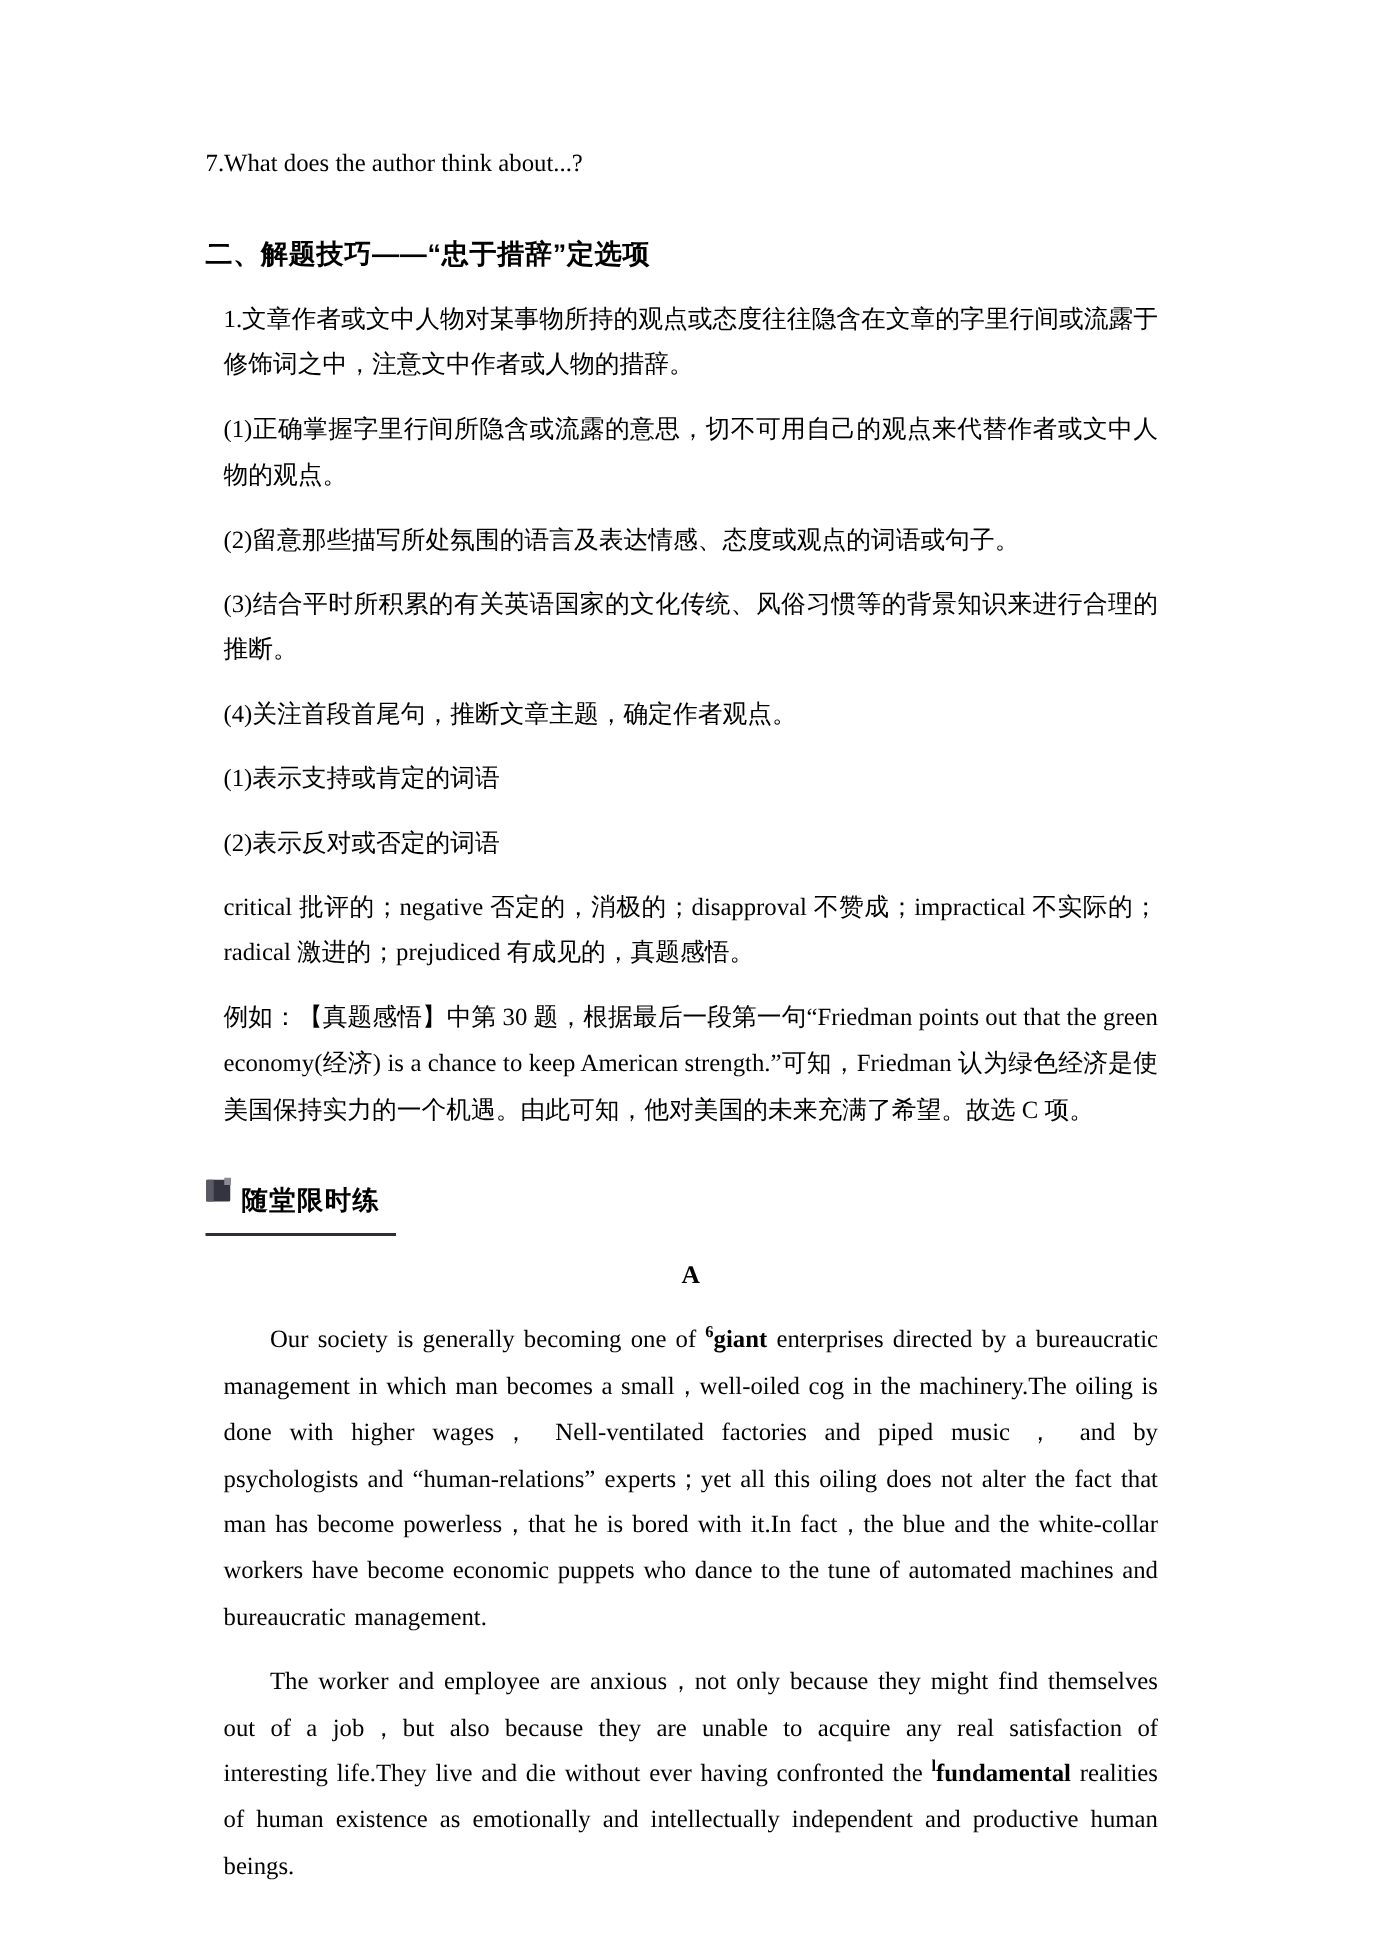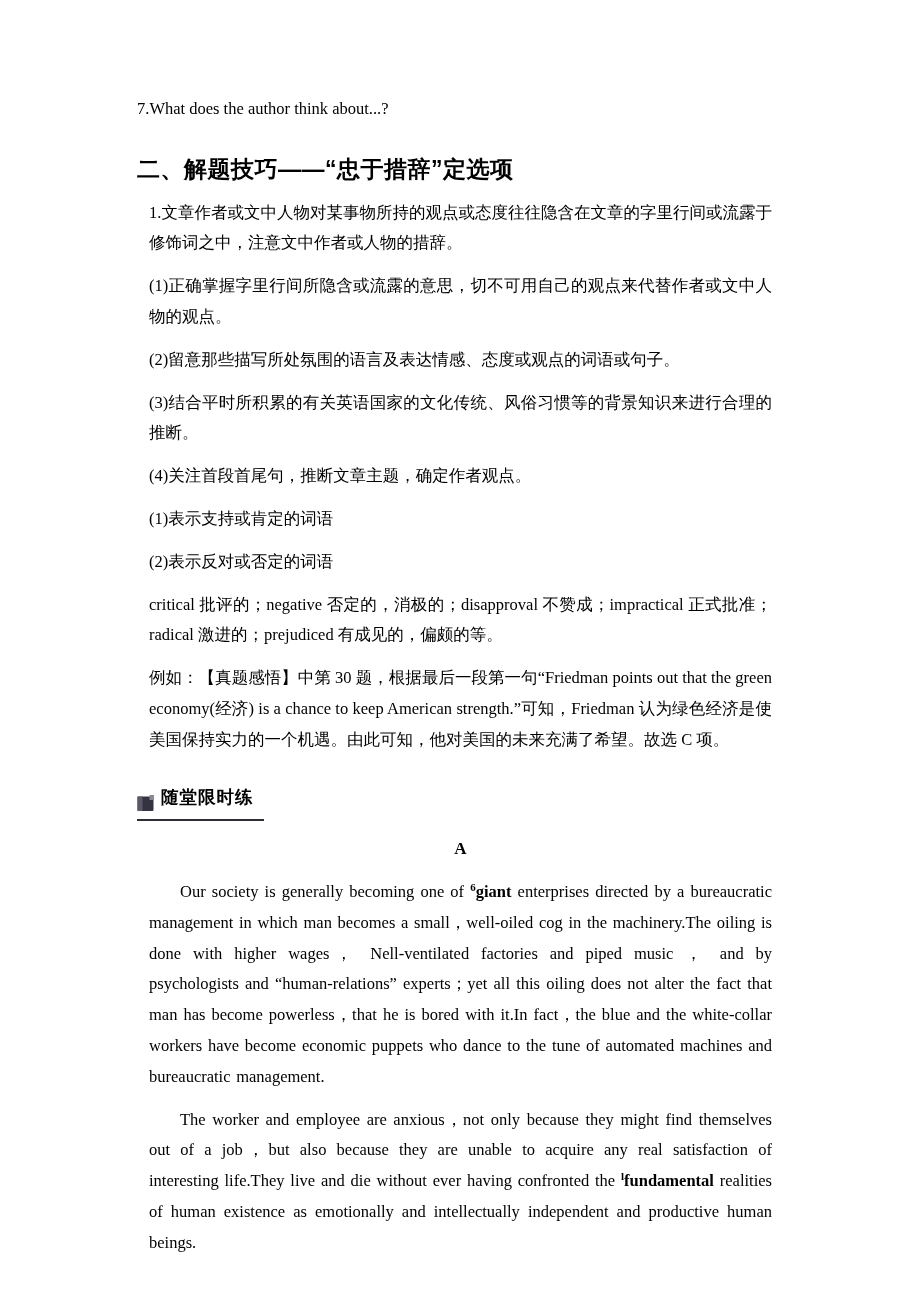--- a/index.html
+++ b/index.html
@@ -19,34 +19,34 @@
     padding: 94px 136px 40px 137px;
     font-size: 16.5px;
     line-height: 30.8px;
     text-align: justify;
   }
   .line {
     margin: 0 0 29px 0;
   }
   .section-heading {
     font-family: "Liberation Sans", "DejaVu Sans", sans-serif;
-    font-size: 23px;
+    font-size: 18px;
     font-weight: bold;
     margin: 0 0 13px 0;
     letter-spacing: 0.5px;
   }
   .para {
     margin: 12px;
   }
   .practice-header-row {
     margin: 26px 0 0 0;
   }
   .practice-header {
     display: inline-flex;
-    align-items: flex-end;
+    align-items: flex-start;
     gap: 7px;
     font-family: "Liberation Sans", "DejaVu Sans", sans-serif;
     font-size: 17.5px;
     font-weight: bold;
     padding: 0 10px 7px 0;
     border-bottom: 2px solid #2e2e36;
     letter-spacing: 1px;
   }
   .practice-icon {
     display: inline-block;
@@ -85,21 +85,21 @@
 
   <h2 class="section-heading">二、解题技巧——“忠于措辞”定选项</h2>
 
   <p class="para">1.文章作者或文中人物对某事物所持的观点或态度往往隐含在文章的字里行间或流露于修饰词之中，注意文中作者或人物的措辞。</p>
   <p class="para">(1)正确掌握字里行间所隐含或流露的意思，切不可用自己的观点来代替作者或文中人物的观点。</p>
   <p class="para">(2)留意那些描写所处氛围的语言及表达情感、态度或观点的词语或句子。</p>
   <p class="para">(3)结合平时所积累的有关英语国家的文化传统、风俗习惯等的背景知识来进行合理的推断。</p>
   <p class="para">(4)关注首段首尾句，推断文章主题，确定作者观点。</p>
   <p class="para">(1)表示支持或肯定的词语</p>
   <p class="para">(2)表示反对或否定的词语</p>
-  <p class="para">critical 批评的；negative 否定的，消极的；disapproval 不赞成；impractical 正式批准；radical 激进的；prejudiced 有成见的，偏颇的等。</p>
+  <p class="para">critical 批评的；negative 否定的，消极的；disapproval 不赞成；impractical 不实际的；radical 激进的；prejudiced 有成见的，真题感悟。</p>
   <p class="para">例如：【真题感悟】中第 30 题，根据最后一段第一句“Friedman points out that the green economy(经济) is a chance to keep American strength.”可知，Friedman 认为绿色经济是使美国保持实力的一个机遇。由此可知，他对美国的未来充满了希望。故选 C 项。</p>
 
   <div class="practice-header-row">
     <span class="practice-header">
       <span class="practice-icon"><svg width="17" height="17" viewBox="0 0 17 17" xmlns="http://www.w3.org/2000/svg">
             <rect x="0.5" y="1.5" width="16" height="14.5" rx="1" fill="#343440"></rect>
             <rect x="0.5" y="1.5" width="5" height="14.5" fill="#5a5a66"></rect>
             <rect x="12.5" y="0" width="4.5" height="5" fill="#8a8a94"></rect>
           </svg></span>
       <span>随堂限时练</span>

